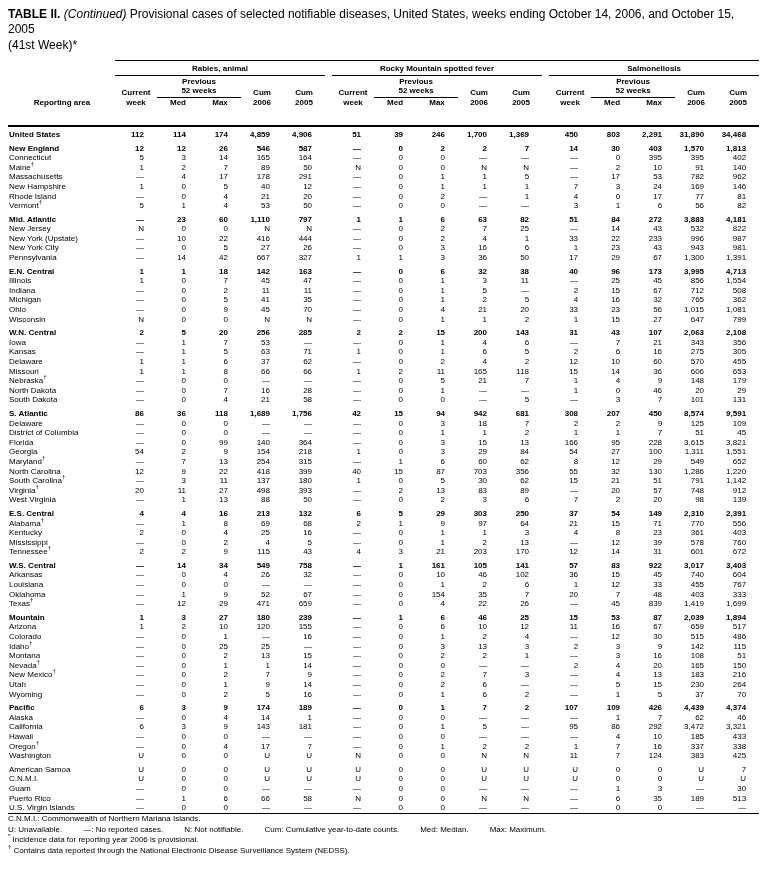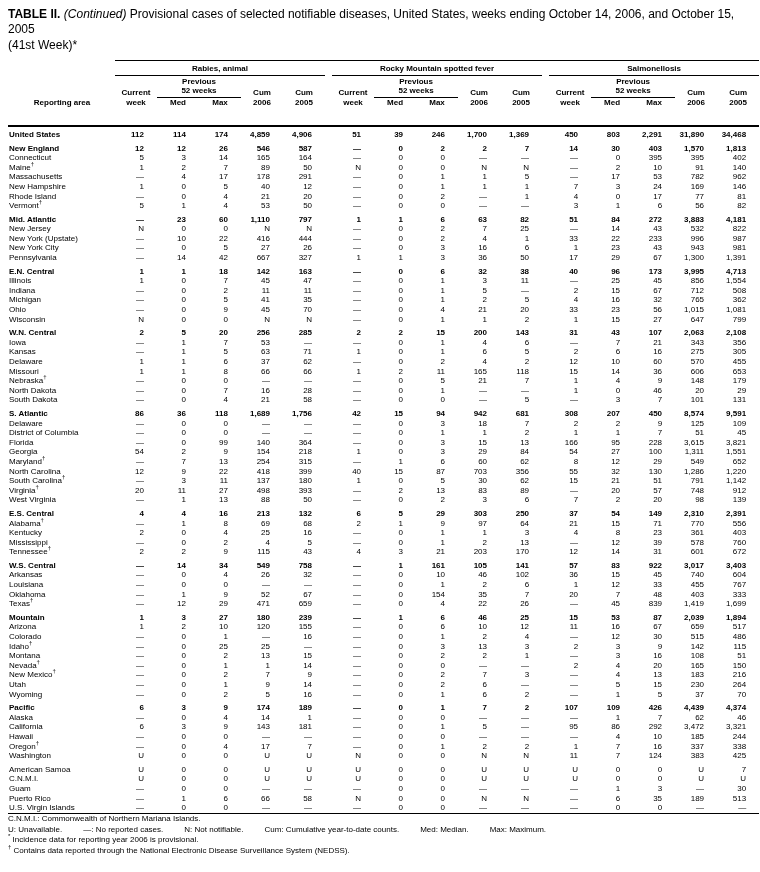--- a/index.html
+++ b/index.html
@@ -1290,21 +1290,21 @@
           <td>—</td>
           <td>0</td>
           <td>0</td>
           <td>—</td>
           <td>—</td>
           <td class="gap"></td>
           <td>—</td>
           <td>4</td>
           <td>10</td>
           <td>185</td>
-          <td>244</td>
+          <td>433</td>
         </tr>
         <tr class="">
           <td class="area">Oregon<sup>†</sup></td>
           <td>—</td>
           <td>0</td>
           <td>4</td>
           <td>17</td>
           <td>7</td>
           <td class="gap"></td>
           <td>—</td>

